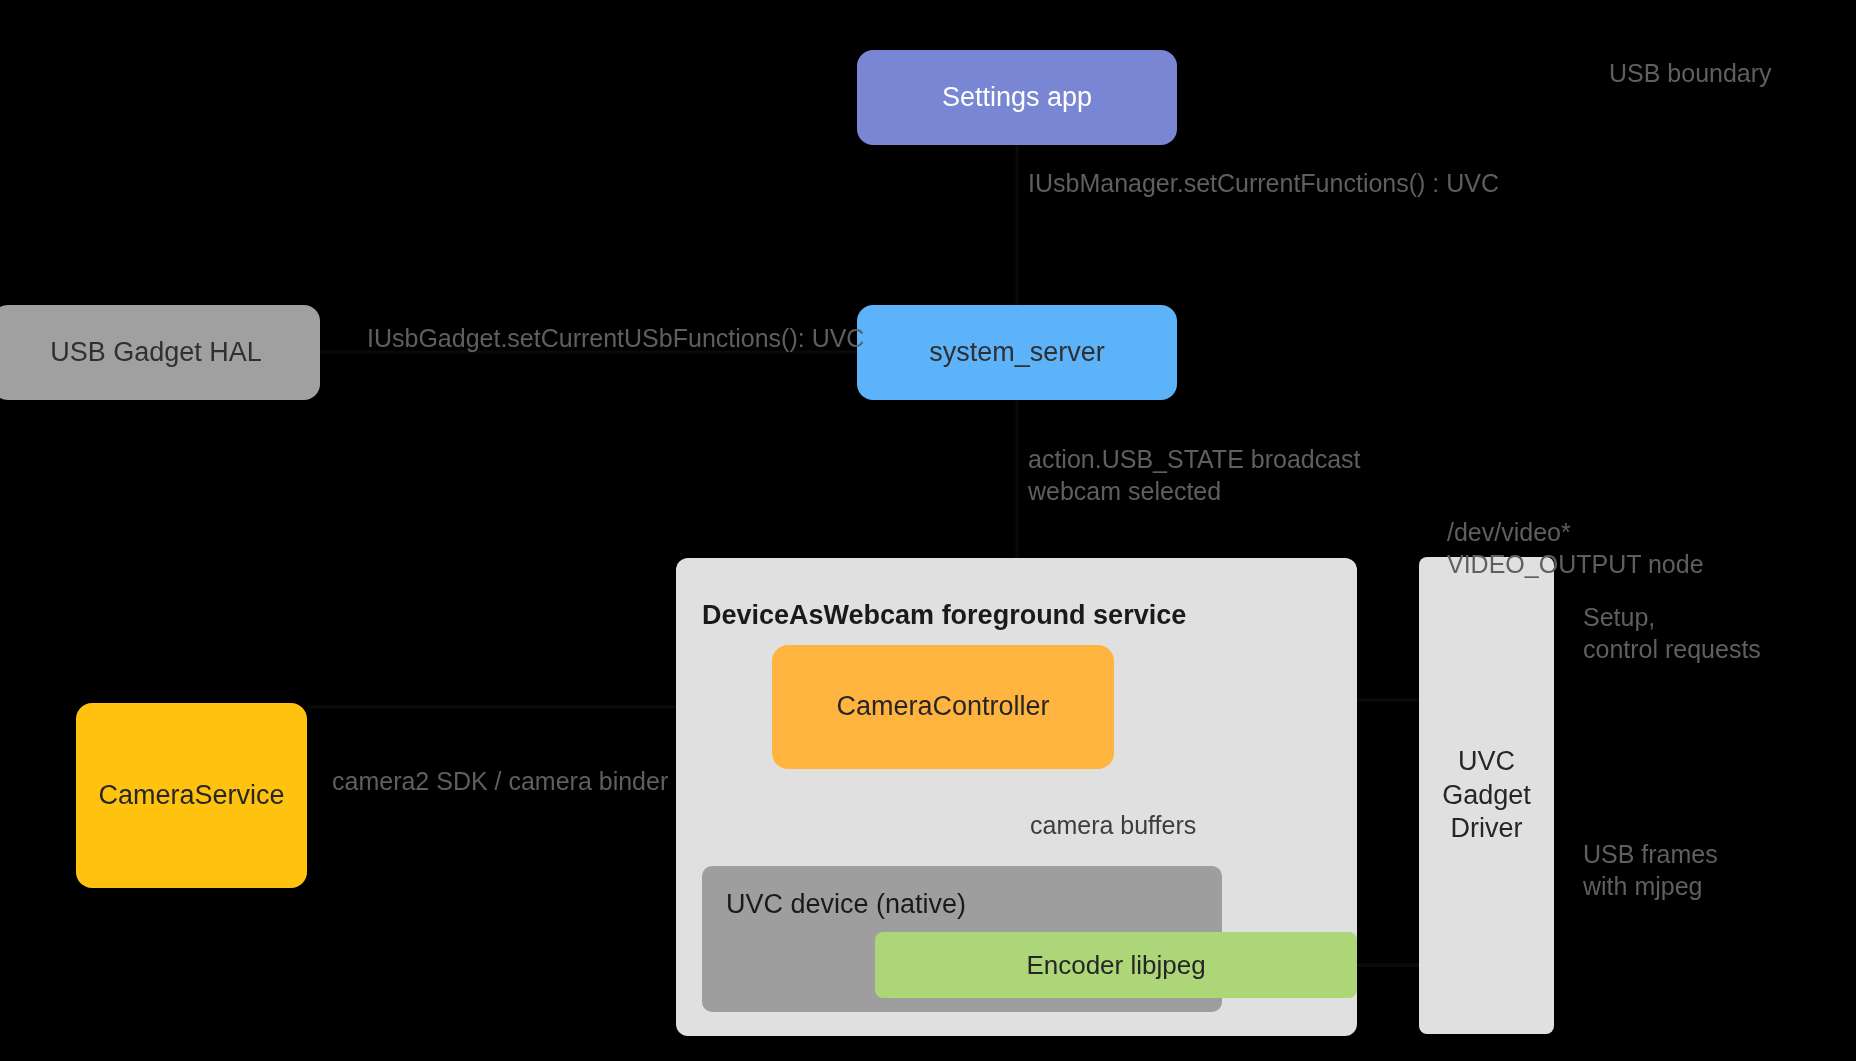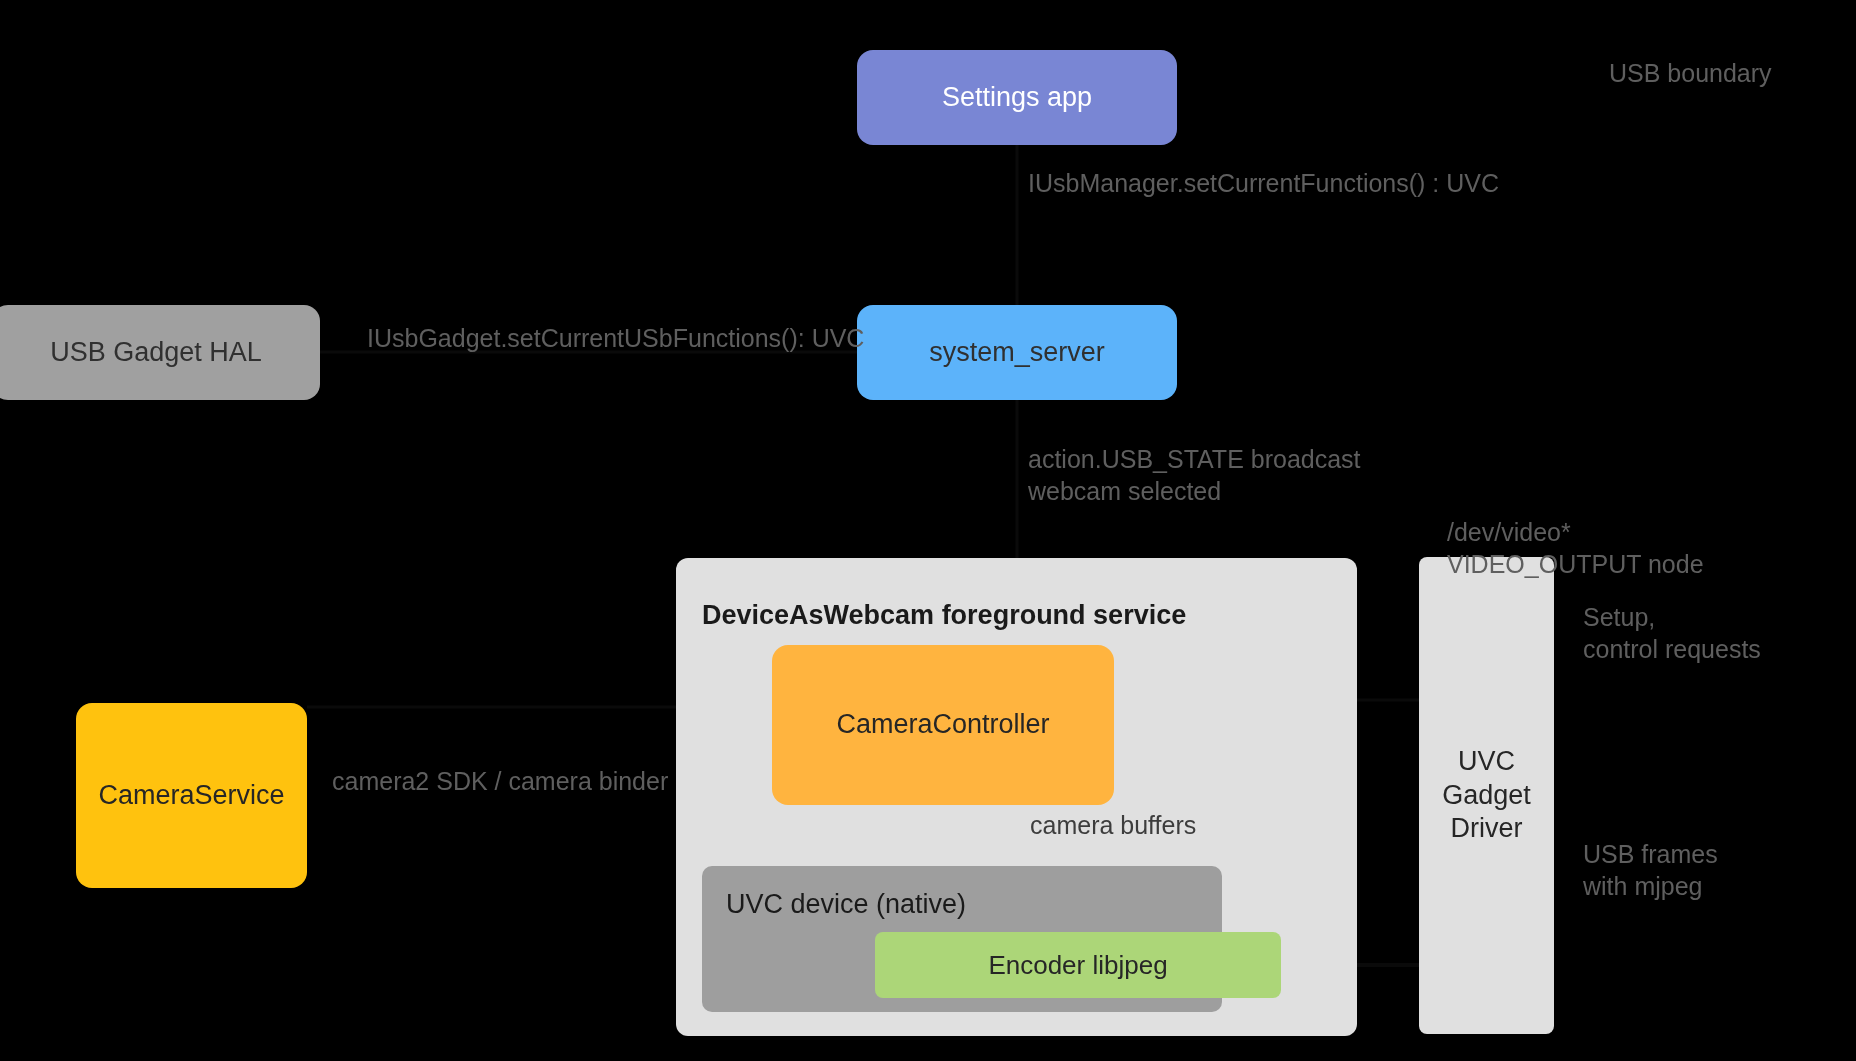--- a/index.html
+++ b/index.html
@@ -65,40 +65,40 @@
   }
   #deviceaswebcam-title {
     position: absolute;
     left: 26px; top: 41px;
     color: #1a1a1a;
     font-size: 27px;
     font-weight: bold;
     white-space: nowrap;
   }
   #camera-controller {
-    left: 772px; top: 645px; width: 342px; height: 160px;
+    left: 772px; top: 645px; width: 342px; height: 124px;
     background: #ffb43f;
     color: #262626;
     font-size: 27px;
   }
   #uvc-device-native {
     left: 702px; top: 866px; width: 520px; height: 146px;
     background: #9e9e9e;
     border-radius: 10px;
     display: block;
   }
   #uvc-device-native-title {
     position: absolute;
     left: 24px; top: 22px;
     color: #1a1a1a;
     font-size: 27px;
     white-space: nowrap;
   }
   #encoder-libjpeg {
-    left: 875px; top: 932px; width: 406px; height: 66px;
+    left: 875px; top: 932px; width: 482px; height: 66px;
     background: #acd678;
     color: #262626;
     font-size: 26px;
     border-radius: 8px;
   }
   #uvc-gadget-driver {
     left: 1419px; top: 557px; width: 135px; height: 477px;
     background: #e0e0e0;
     color: #262626;
     font-size: 27px;

